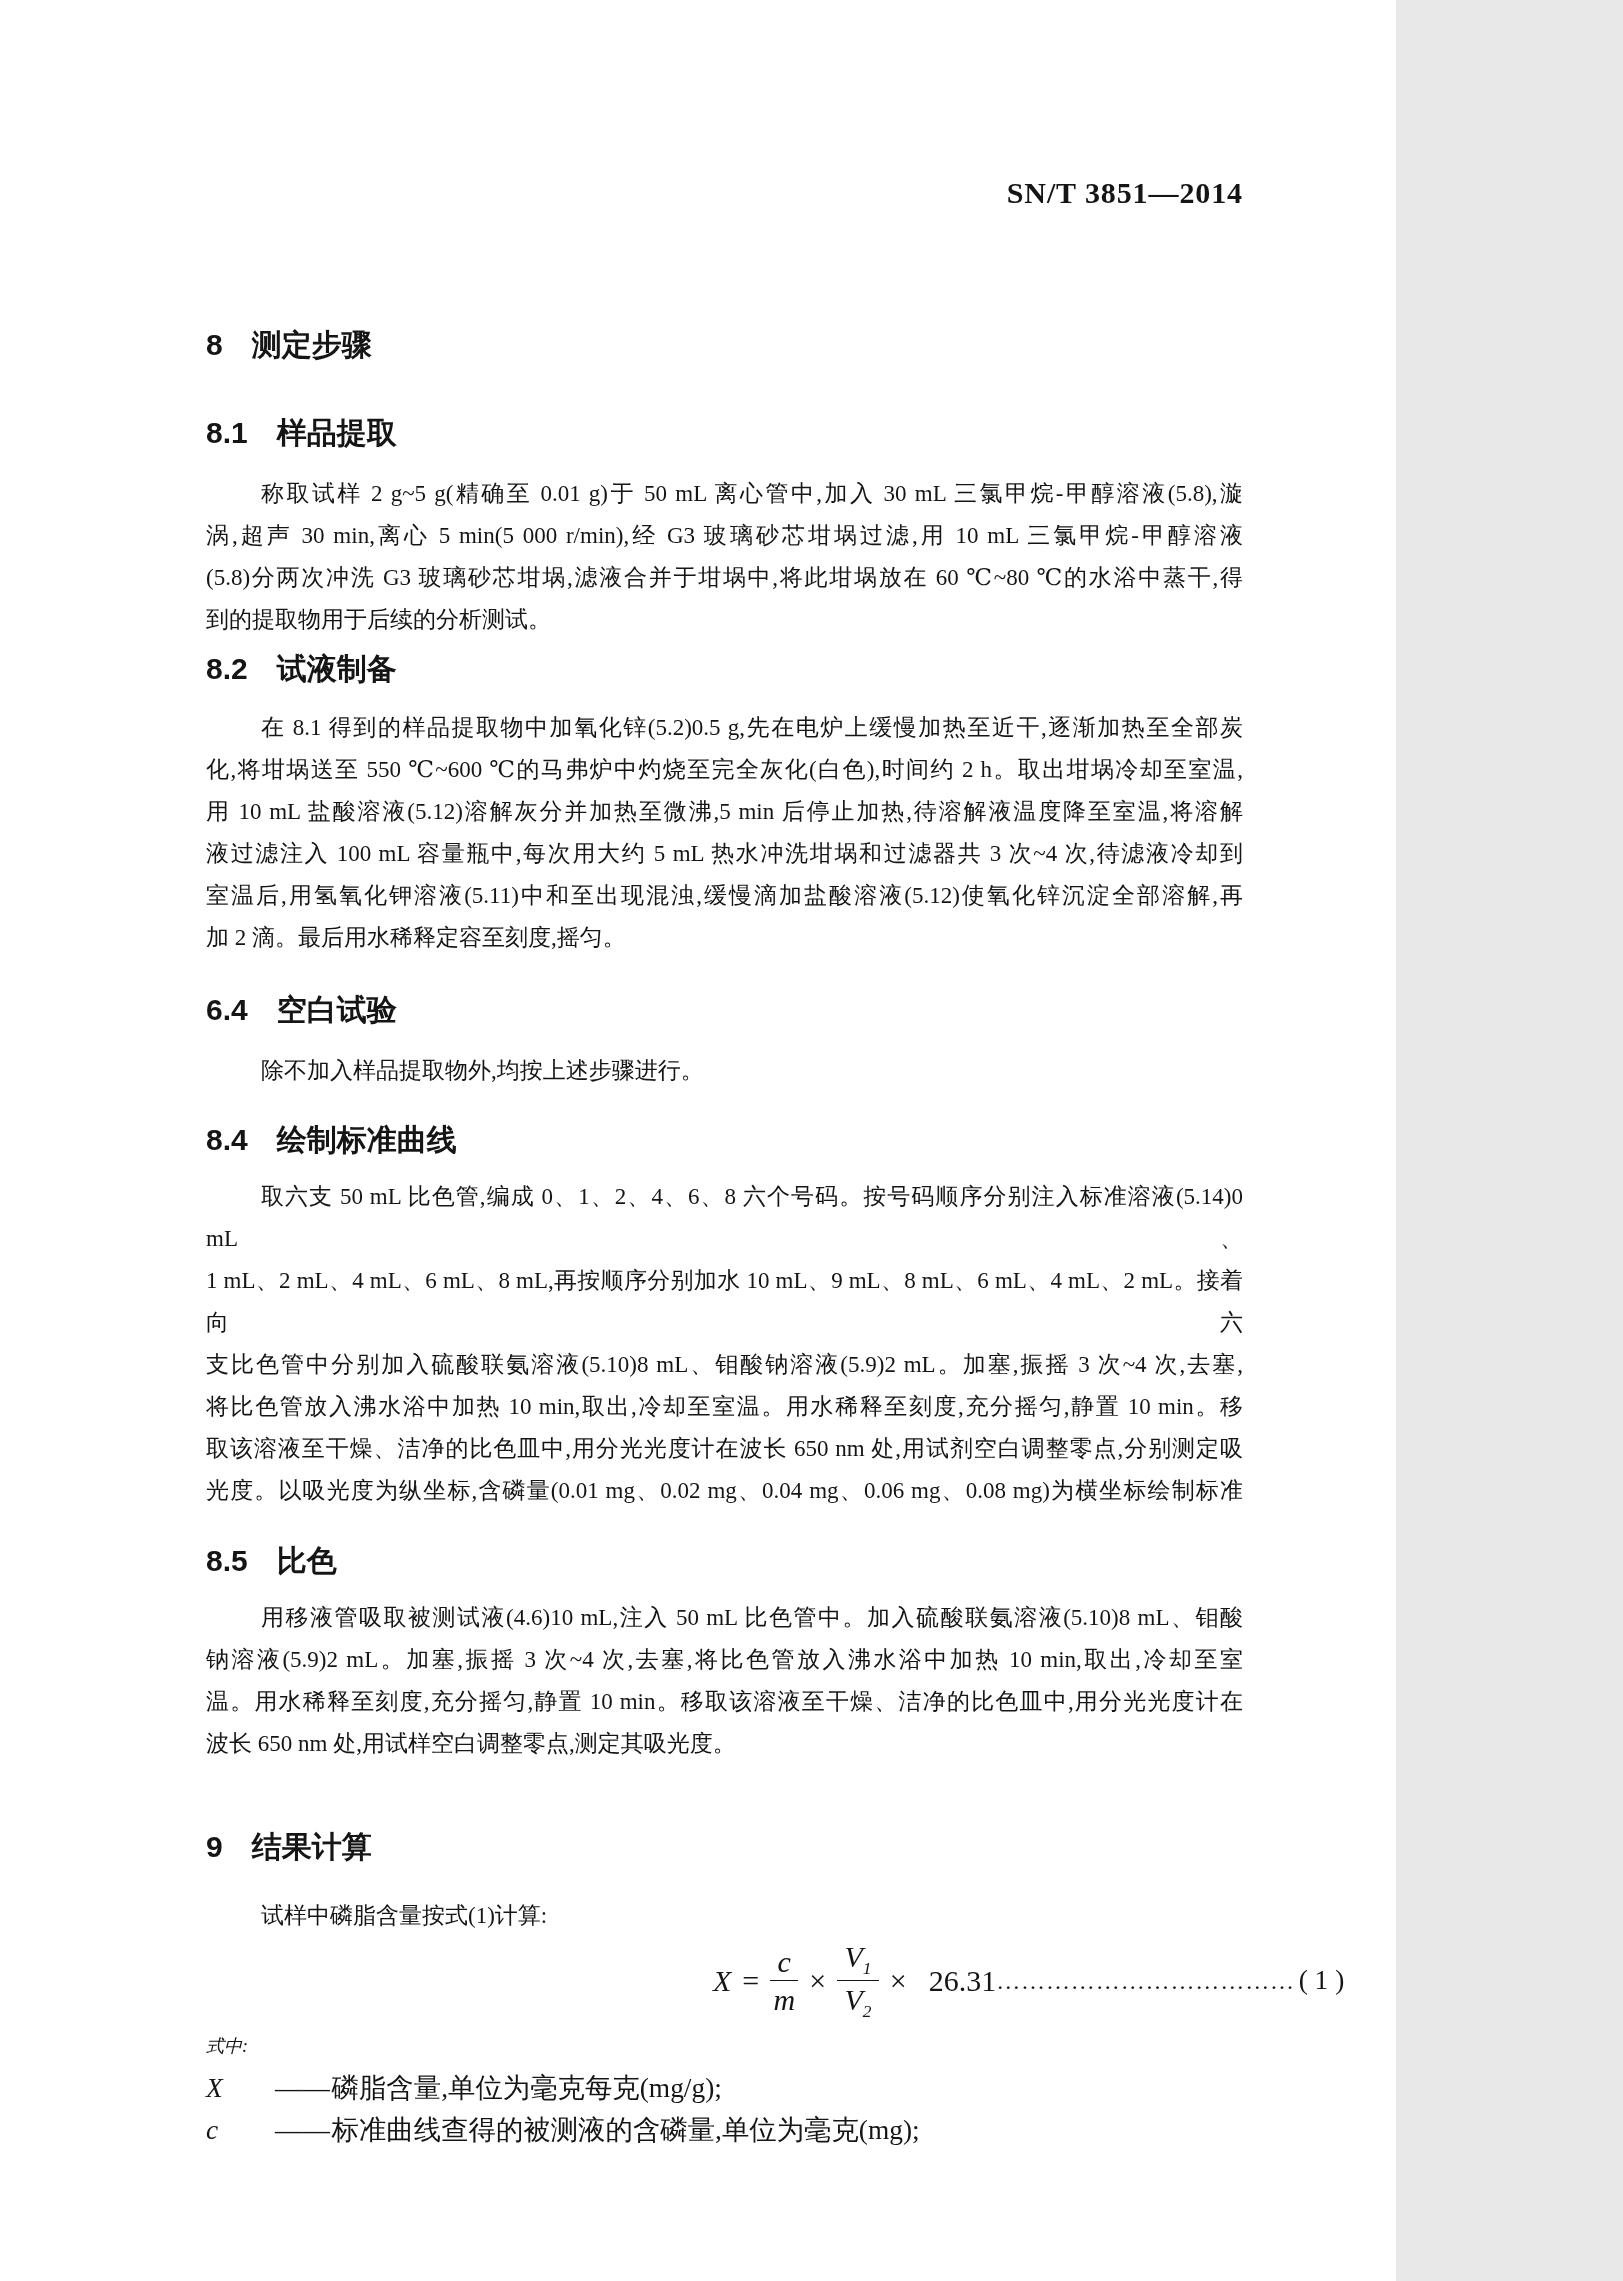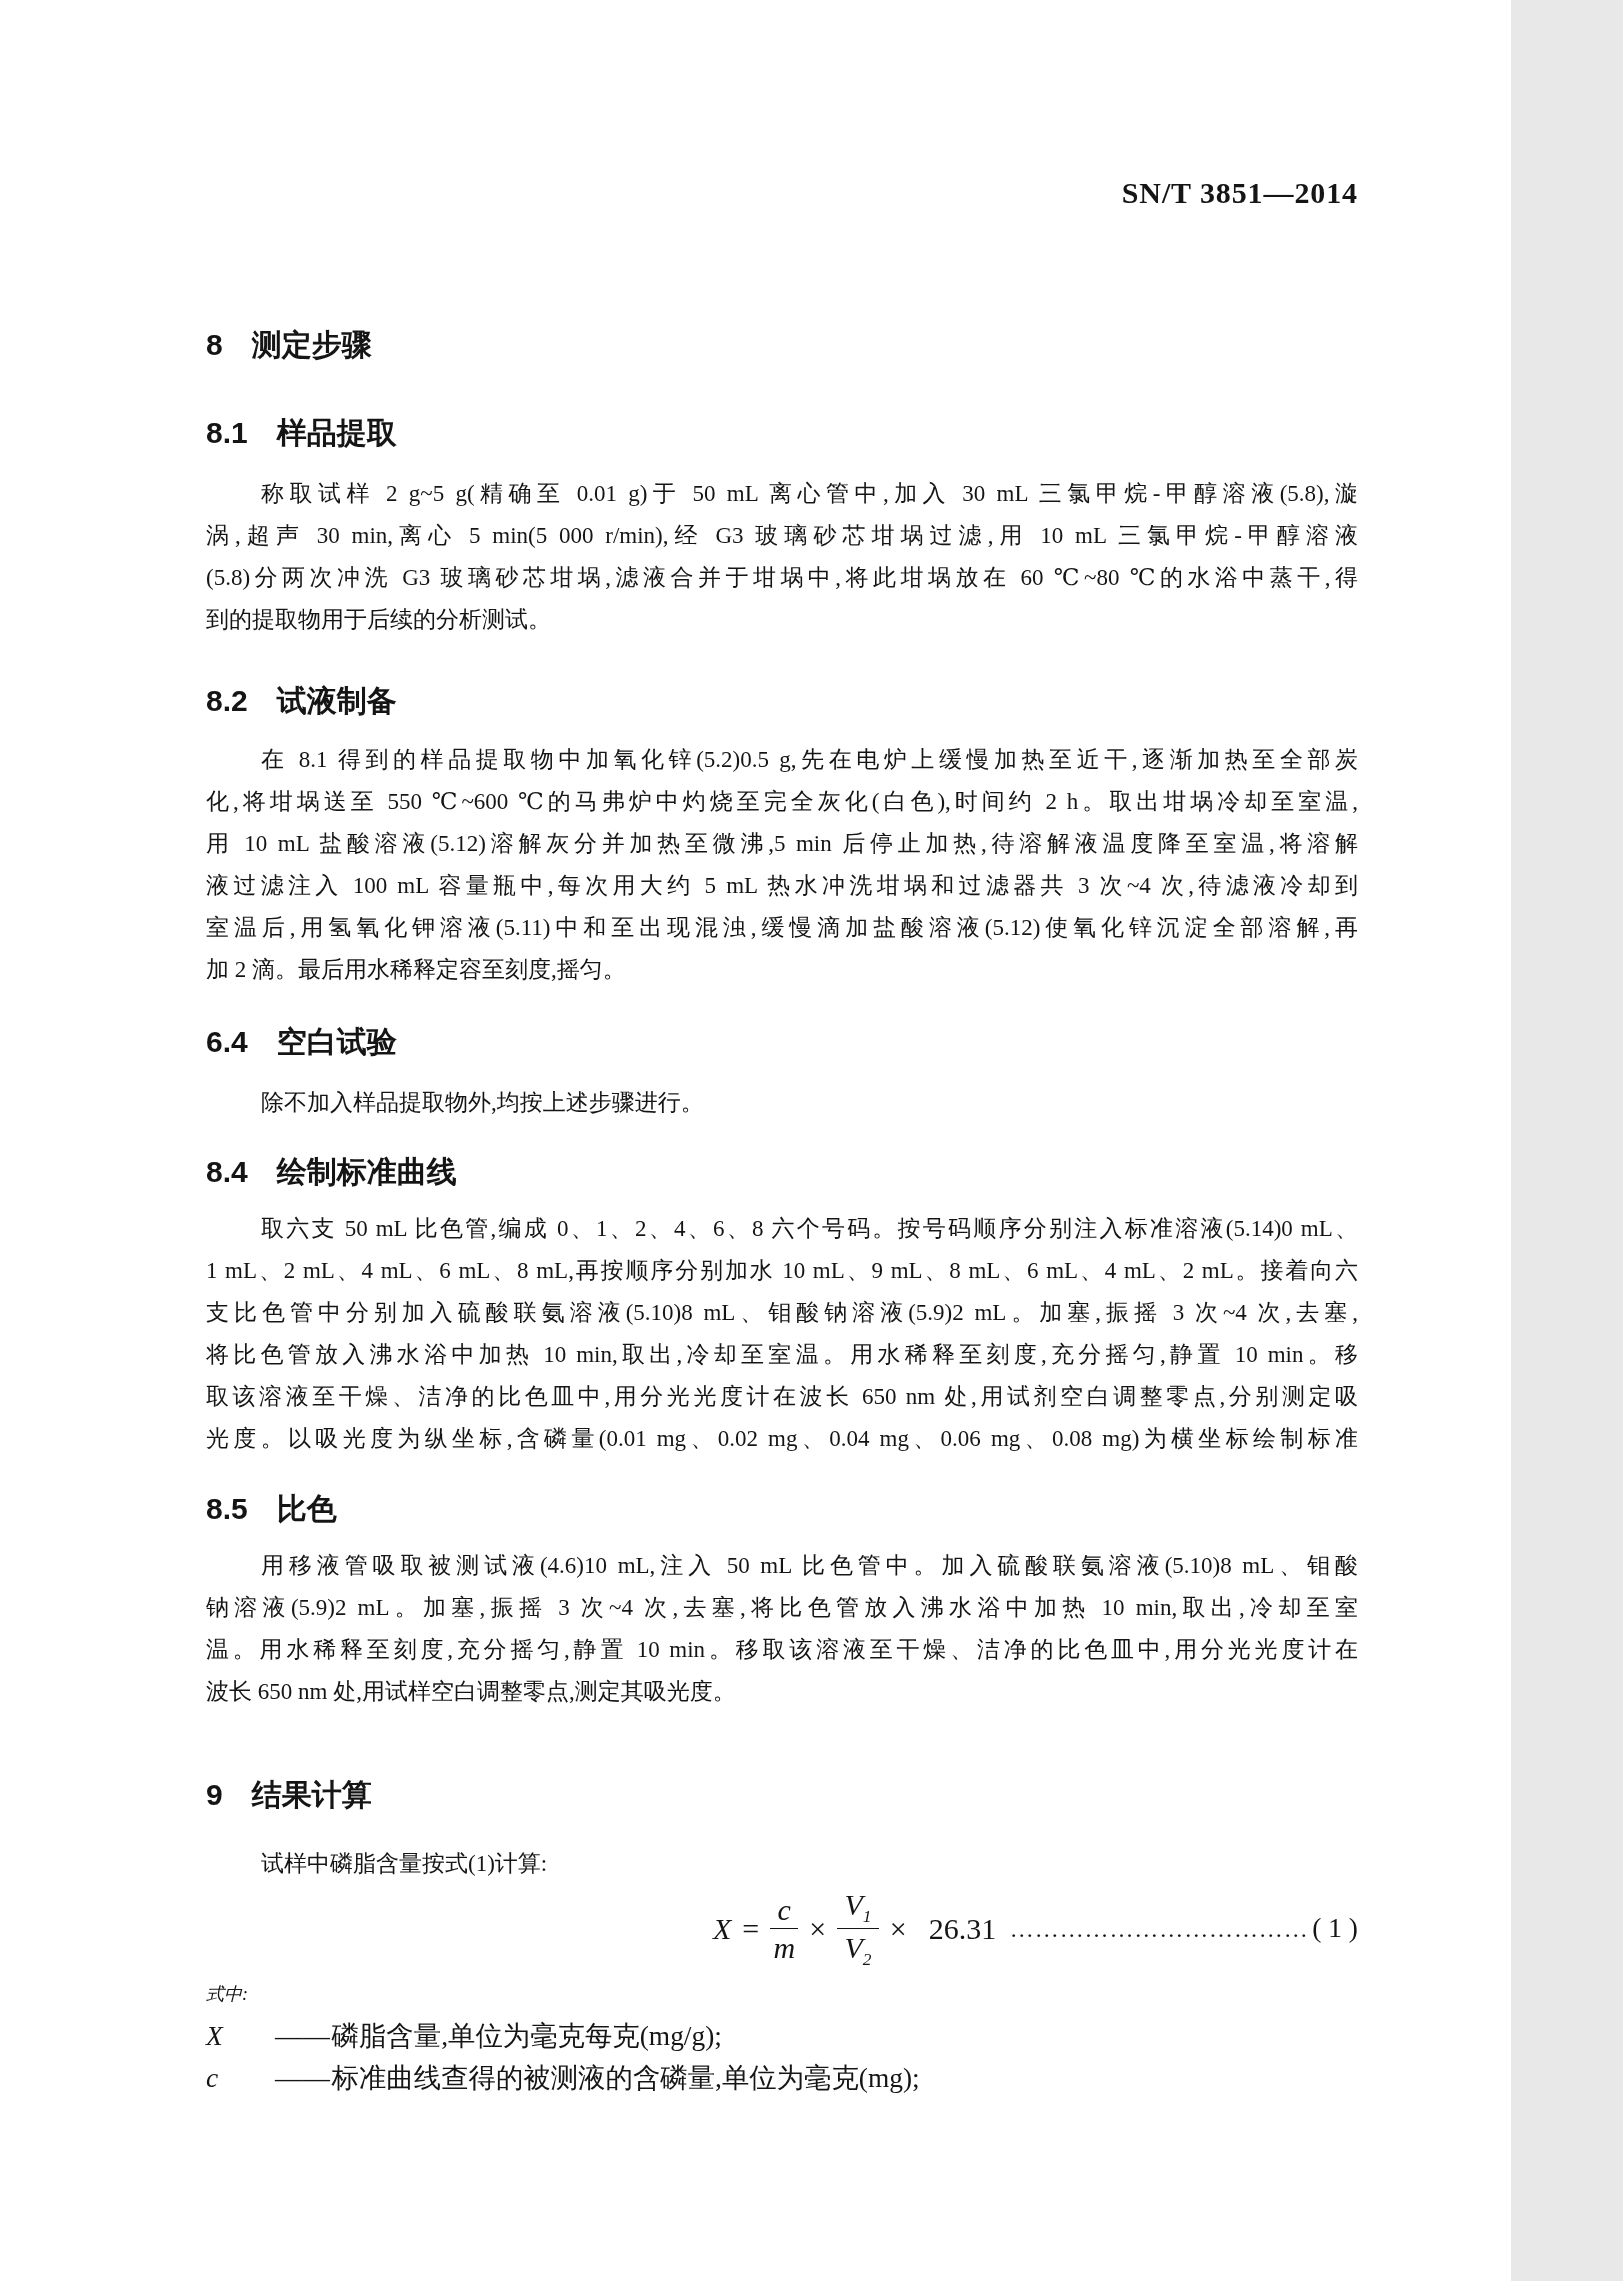--- a/index.html
+++ b/index.html
@@ -1,18 +1,18 @@
 <!DOCTYPE html>
 <html style="font-size:14.6px"><head>
 <meta charset="utf-8">
 <style>
   html,body { margin:0; padding:0; background:#e8e8e8; }
   .page {
     position:relative;
-    width:1511px; height:2282px;
+    width:1396px; height:2282px;
     background:#ffffff;
     color:#151515;
     font-family:"Liberation Serif","DejaVu Serif",serif;
     overflow:hidden;
   }
   .content { margin:0 153px 0 206px; }
   .doc-number {
     padding-top:176px;
     text-align:right;
     font-family:"Liberation Serif","DejaVu Serif",serif;
@@ -21,21 +21,21 @@
     letter-spacing:0.9px;
   }
   .sec-heading {
     font-family:"Liberation Sans","DejaVu Sans",sans-serif;
     font-weight:bold;
     font-size:30px;
     line-height:40px;
   }
   .sec-heading .num { display:inline-block; margin-right:29px; }
   .h-top      { margin-top:115px; }
-  .h-82       { margin-top:40px; }
+  .h-82       { margin-top:8px; }
   .h-83       { margin-top:31px; }
   .h-84       { margin-top:27.4px; }
   .h-85       { margin-top:29px; }
   .h-9        { margin-top:62px; }
   .h-81       { margin-top:48px; }
   .para { margin-top:18.3px; font-size:23px; }
   .p-81 { margin-top:20px; }
   .p-83 { margin-top:20px; }
   .p-84 { margin-top:16.4px; }
   .p-85 { margin-top:16.4px; }

